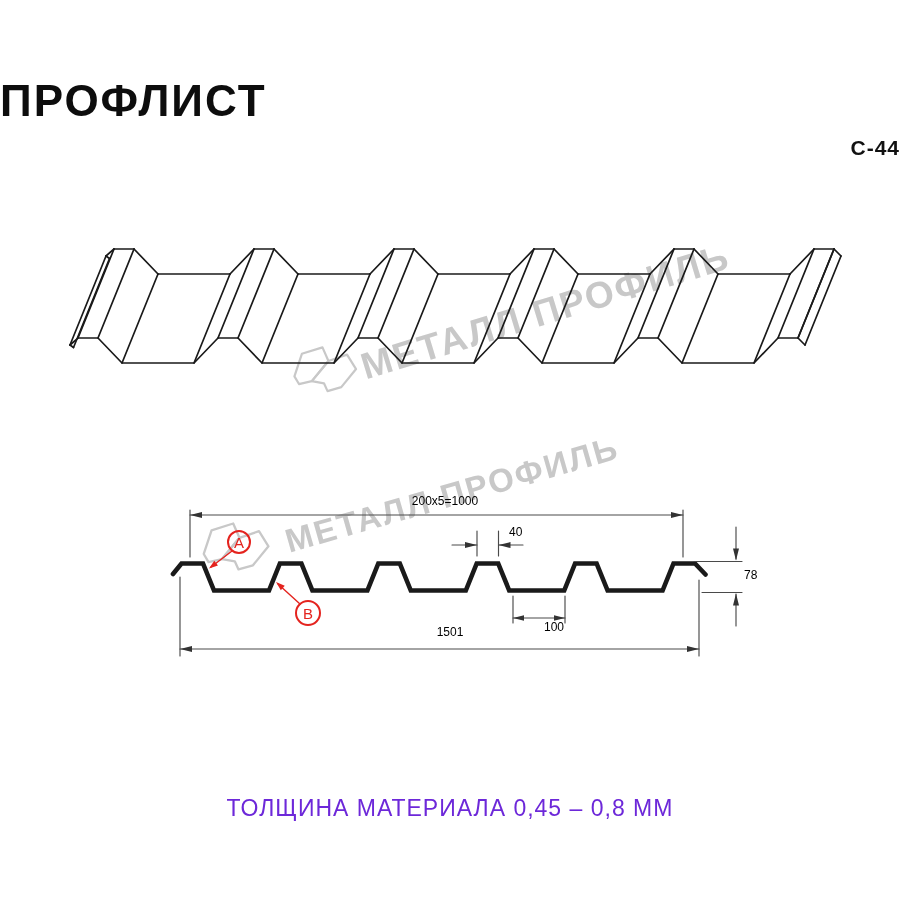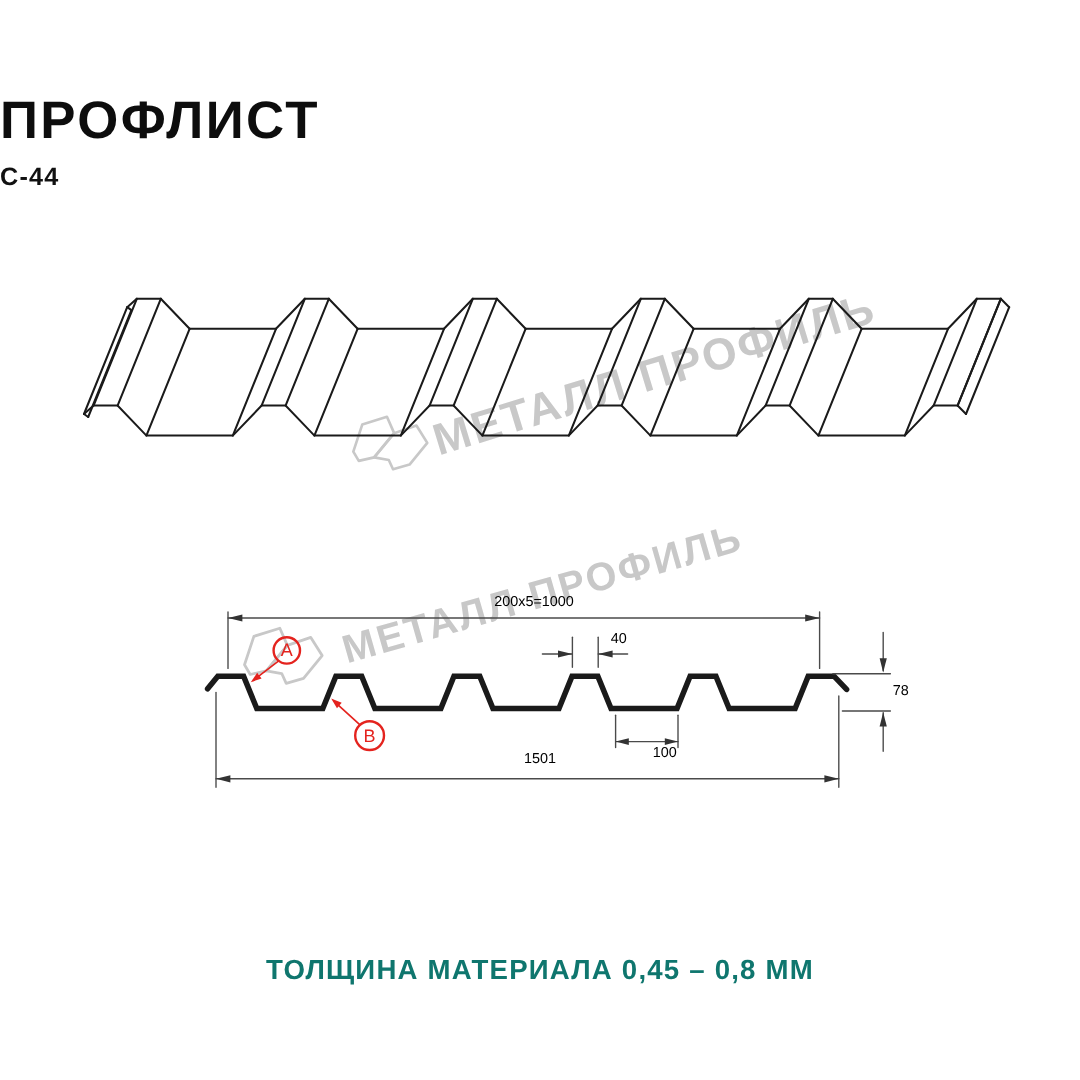--- a/index.html
+++ b/index.html
@@ -1,33 +1,33 @@
 <!DOCTYPE html>
 <html><head>
 <meta charset="utf-8">
 <style>
   html,body{margin:0;padding:0;background:#fff;}
   .stage{position:relative;width:900px;height:900px;background:#ffffff;overflow:hidden;
          font-family:"Liberation Sans", sans-serif;color:#1a1a1a;}
   .abs{position:absolute;}
   .page-title{left:0;top:76px;width:900px;text-align:left;font-size:44px;font-weight:900;
               letter-spacing:2px;color:#0d0d0d;}
-  .page-subtitle{left:0;top:136px;width:900px;text-align:left;font-size:21px;font-weight:700;
+  .page-subtitle{left:0;top:136px;width:900px;text-align:right;font-size:21px;font-weight:700;
                  letter-spacing:1px;color:#111;}
   .watermark{font-weight:700;color:#c8c8c8;letter-spacing:2px;white-space:nowrap;
              transform-origin:0 0;user-select:none;}
   .wm-upper{left:356px;top:348px;font-size:37px;transform:rotate(-17deg);}
   .wm-lower{left:281px;top:524px;font-size:33px;transform:rotate(-16deg);}
   .dim-label{font-size:12px;color:#000000;white-space:nowrap;}
   .centered{transform:translateX(-50%);}
   .marker-circle{border:2.4px solid #e4231e;border-radius:50%;color:#e4231e;
                  display:flex;align-items:center;justify-content:center;
                  font-size:15px;font-weight:400;background:transparent;}
-  .footer-note{left:0;top:795px;width:900px;text-align:center;font-size:23px;font-weight:700;
-               letter-spacing:1px;color:#0f766e;}
+  .footer-note{left:0;top:795px;width:900px;text-align:center;font-size:23px;font-weight:400;
+               letter-spacing:1px;color:#6d28d9;}
   svg{position:absolute;overflow:visible;}
 </style>
 </head>
 <body>
 
 <div class="stage">
 
   <div class="abs page-title">ПРОФЛИСТ</div>
   <div class="abs page-subtitle">С-44</div>
 

